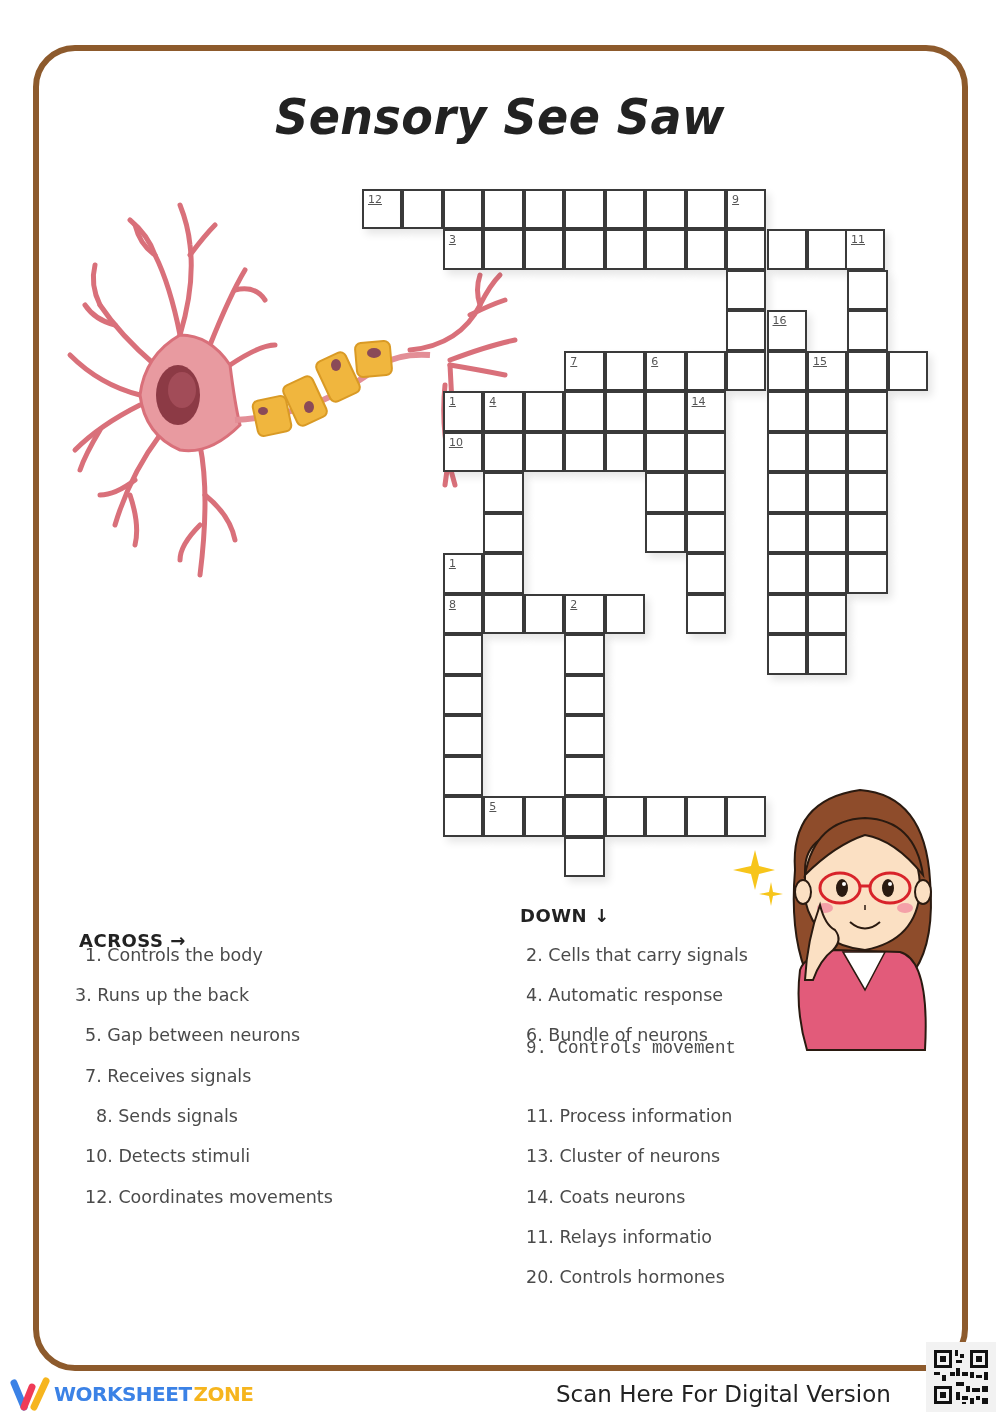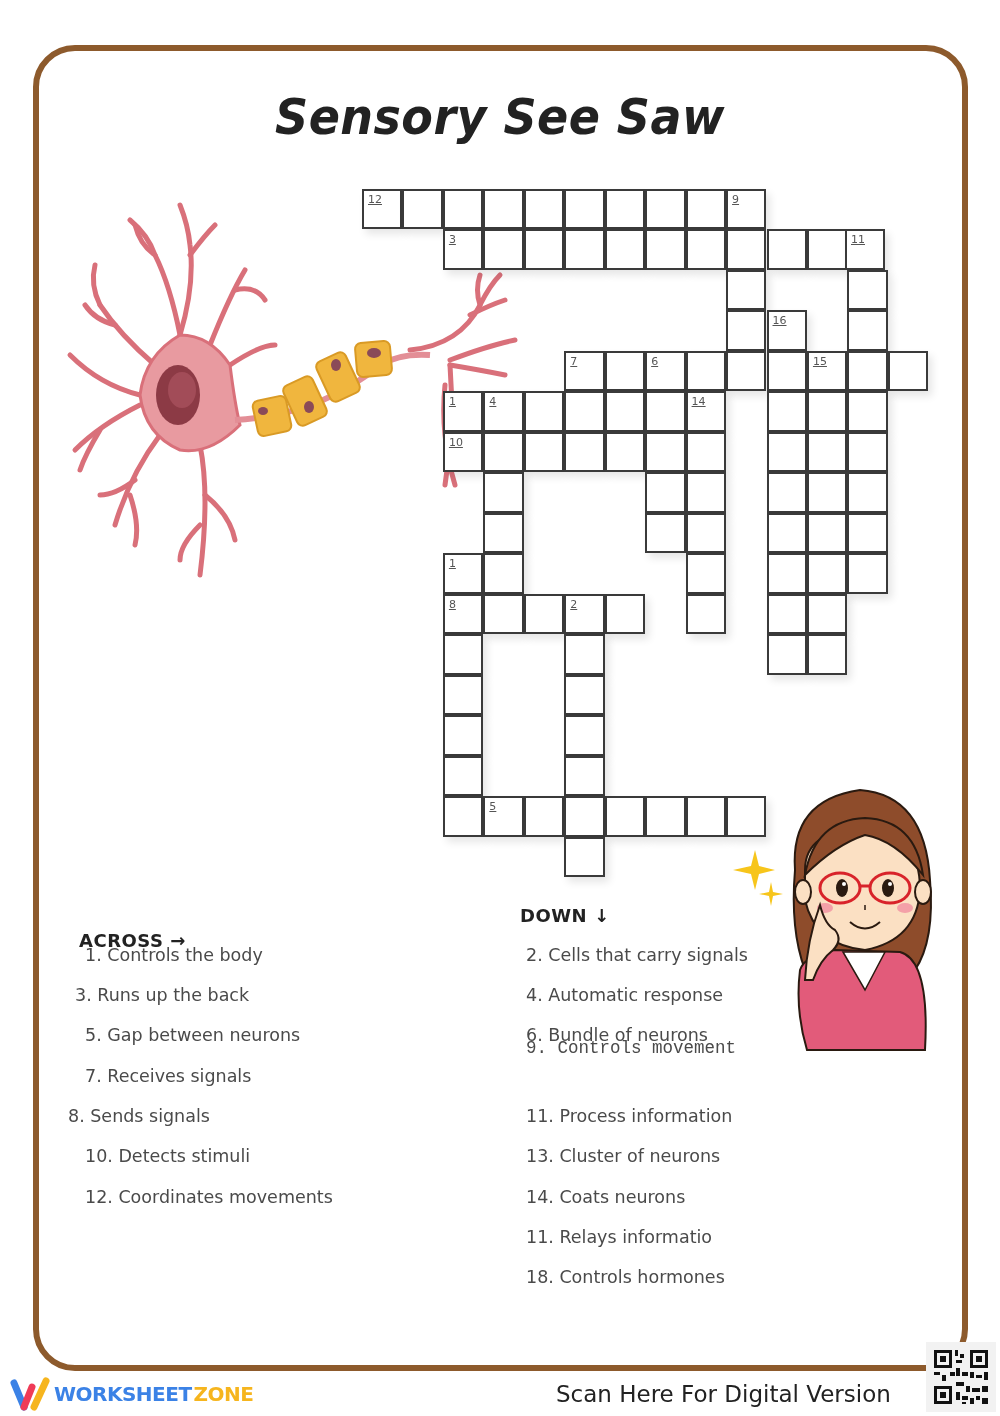--- a/index.html
+++ b/index.html
@@ -251,33 +251,33 @@
   <path d="M95 125 Q100 145 110 150 Q118 160 108 170 Q95 180 88 200 L80 200 Q82 160 95 125 Z" fill="#fbe0c3" stroke="#2a1a10" stroke-width="2"></path>
 </svg>
 
 <div class="clue-head" style="left:79px;top:905px;margin-top:25px;">ACROSS →</div>
 <div class="clue-head" style="left:520px;top:905px;">DOWN ↓</div>
 
 <div class="clue" style="left:85px;top:945px;">1. Controls the body</div>
 <div class="clue" style="left:75px;top:985px;">3. Runs up the back</div>
 <div class="clue" style="left:85px;top:1025px;">5. Gap between neurons</div>
 <div class="clue" style="left:85px;top:1066px;">7. Receives signals</div>
-<div class="clue" style="left:68px;top:1106px;">8. Sends signals</div>
+<div class="clue" style="left:96px;top:1106px;">8. Sends signals</div>
 <div class="clue" style="left:85px;top:1146px;">10. Detects stimuli</div>
 <div class="clue" style="left:85px;top:1187px;">12. Coordinates movements</div>
 
 <div class="clue" style="left:526px;top:945px;">2. Cells that carry signals</div>
 <div class="clue" style="left:526px;top:985px;">4. Automatic response</div>
 <div class="clue" style="left:526px;top:1025px;">6. Bundle of neurons</div>
 <div class="clue" style="left:526px;top:1038px;font-family:Liberation Mono, monospace;">9. Controls movement</div>
 <div class="clue" style="left:526px;top:1106px;">11. Process information</div>
 <div class="clue" style="left:526px;top:1146px;">13. Cluster of neurons</div>
 <div class="clue" style="left:526px;top:1187px;">14. Coats neurons</div>
 <div class="clue" style="left:526px;top:1227px;">11. Relays informatio</div>
-<div class="clue" style="left:526px;top:1267px;">18. Controls hormones</div>
+<div class="clue" style="left:526px;top:1267px;">20. Controls hormones</div>
 
 <div class="footer-logo">
   <svg width="44" height="34" viewBox="0 0 44 34">
     <path d="M4 6 L14 30" stroke="#3b82e6" stroke-width="7" stroke-linecap="round"></path>
     <path d="M14 30 L22 10" stroke="#ef3b57" stroke-width="7" stroke-linecap="round"></path>
     <path d="M24 30 L36 4" stroke="#f6b51e" stroke-width="7" stroke-linecap="round"></path>
   </svg>
   <span class="logo-text-a">WORKSHEET</span>
   <span class="logo-text-b">ZONE</span>
 </div>

